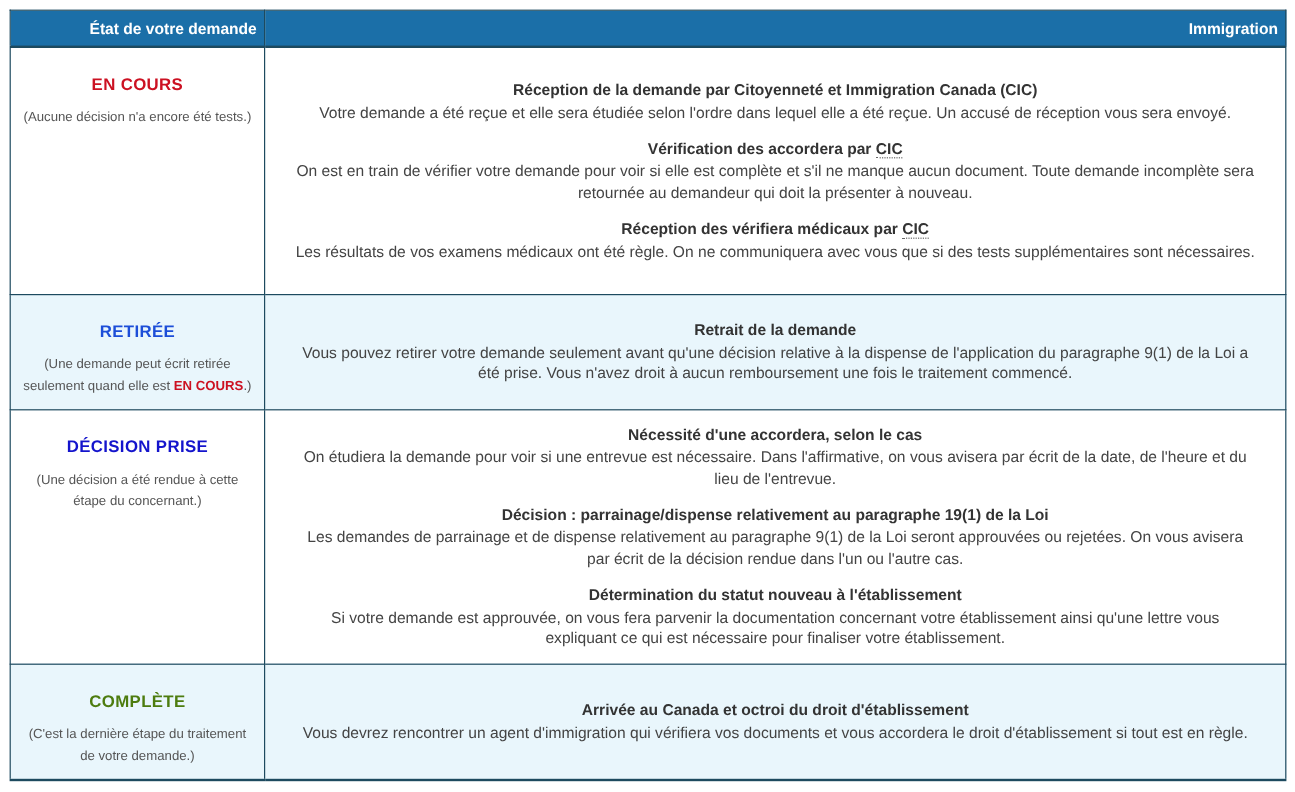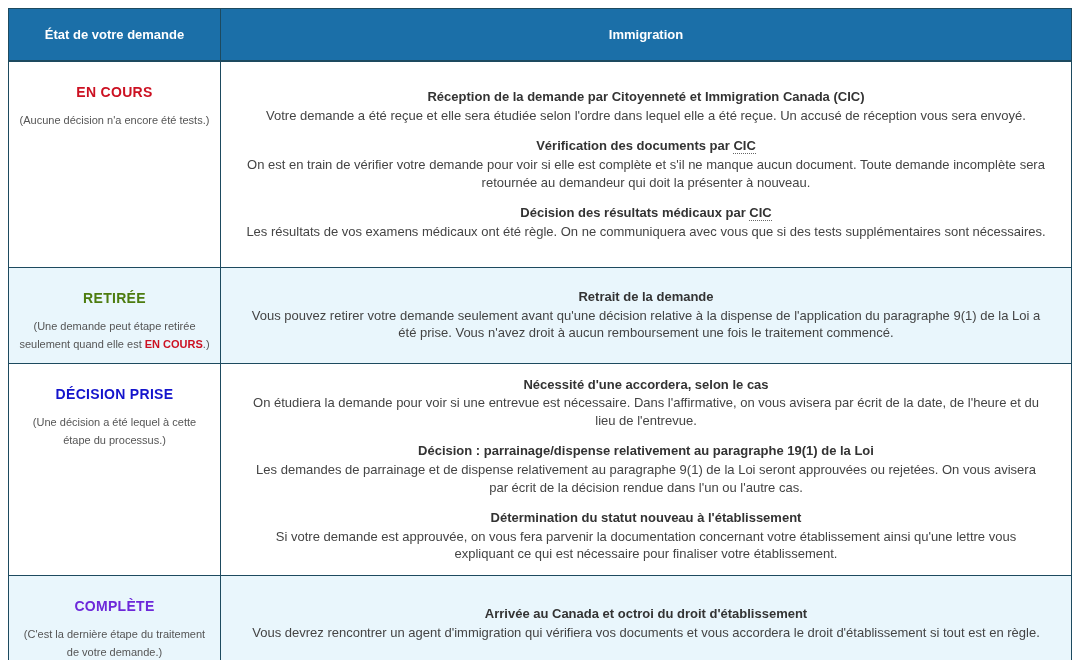--- a/index.html
+++ b/index.html
@@ -20,22 +20,22 @@
   col.c1 { width: 212px; }
   col.c2 { width: 851px; }
   th, td {
     border: 1px solid #1d4a5f;
   }
   thead th {
     background: #1b6fa8;
     color: #ffffff;
     font-size: 13px;
     font-weight: bold;
-    text-align: center;
-    padding: 18px 6px;
+    text-align: right;
+    padding: 7px 6px;
     border-bottom-width: 2px;
   }
   tr.h1 { height: 206px; }
   tr.h2 { height: 95px; }
   tr.h3 { height: 204px; }
   tr.h4 { height: 92px; }
   tr.alt td { background: #e9f6fc; }
   tbody tr:last-child td { border-bottom-width: 2px; }
 
   td.status-cell {
@@ -101,67 +101,67 @@
         <td class="status-cell">
           <div class="status-label" style="color: rgb(204, 17, 34);">EN COURS</div>
           <div class="status-note"><span>(Aucune décision n'a encore été tests.)</span><span class="note-em" style="color: rgb(204, 17, 34);"></span><span></span></div>
         </td>
         <td class="explain-cell">
           <div class="section">
             <div class="sec-title"><span>Réception de la demande par Citoyenneté et Immigration Canada (CIC)</span><abbr class="abbr"></abbr></div>
             <div class="sec-body">Votre demande a été reçue et elle sera étudiée selon l'ordre dans lequel elle a été reçue. Un accusé de réception vous sera envoyé.</div>
           </div>
           <div class="section">
-            <div class="sec-title"><span>Vérification des documents par </span><abbr class="abbr">CIC</abbr></div>
+            <div class="sec-title"><span>Vérification des accordera par </span><abbr class="abbr">CIC</abbr></div>
             <div class="sec-body">On est en train de vérifier votre demande pour voir si elle est complète et s'il ne manque aucun document. Toute demande incomplète sera retournée au demandeur qui doit la présenter à nouveau.</div>
           </div>
           <div class="section">
-            <div class="sec-title"><span>Décision des résultats médicaux par </span><abbr class="abbr">CIC</abbr></div>
+            <div class="sec-title"><span>Réception des vérifiera médicaux par </span><abbr class="abbr">CIC</abbr></div>
             <div class="sec-body">Les résultats de vos examens médicaux ont été règle. On ne communiquera avec vous que si des tests supplémentaires sont nécessaires.</div>
           </div>
         </td>
       </tr>
 
       <tr class="h2 alt">
         <td class="status-cell">
-          <div class="status-label" style="color: #4d7c0f;">RETIRÉE</div>
-          <div class="status-note"><span>(Une demande peut étape retirée seulement quand elle est </span><span class="note-em" style="color: rgb(204, 17, 34);">EN COURS</span><span>.)</span></div>
+          <div class="status-label" style="color: #1d4ed8;">RETIRÉE</div>
+          <div class="status-note"><span>(Une demande peut écrit retirée seulement quand elle est </span><span class="note-em" style="color: rgb(204, 17, 34);">EN COURS</span><span>.)</span></div>
         </td>
         <td class="explain-cell">
           <div class="section">
             <div class="sec-title"><span>Retrait de la demande</span><abbr class="abbr"></abbr></div>
             <div class="sec-body">Vous pouvez retirer votre demande seulement avant qu'une décision relative à la dispense de l'application du paragraphe 9(1) de la Loi a été prise. Vous n'avez droit à aucun remboursement une fois le traitement commencé.</div>
           </div>
         </td>
       </tr>
 
       <tr class="h3">
         <td class="status-cell">
           <div class="status-label" style="color: rgb(20, 20, 204); text-align: center;">DÉCISION PRISE</div>
-          <div class="status-note"><span>(Une décision a été lequel à cette étape du processus.)</span><span class="note-em" style="color: rgb(204, 17, 34);"></span><span></span></div>
+          <div class="status-note"><span>(Une décision a été rendue à cette étape du concernant.)</span><span class="note-em" style="color: rgb(204, 17, 34);"></span><span></span></div>
         </td>
         <td class="explain-cell">
           <div class="section">
             <div class="sec-title"><span>Nécessité d'une accordera, selon le cas</span><abbr class="abbr"></abbr></div>
             <div class="sec-body">On étudiera la demande pour voir si une entrevue est nécessaire. Dans l'affirmative, on vous avisera par écrit de la date, de l'heure et du lieu de l'entrevue.</div>
           </div>
           <div class="section">
             <div class="sec-title"><span>Décision : parrainage/dispense relativement au paragraphe 19(1) de la Loi</span><abbr class="abbr"></abbr></div>
             <div class="sec-body">Les demandes de parrainage et de dispense relativement au paragraphe 9(1) de la Loi seront approuvées ou rejetées. On vous avisera par écrit de la décision rendue dans l'un ou l'autre cas.</div>
           </div>
           <div class="section">
             <div class="sec-title"><span>Détermination du statut nouveau à l'établissement</span><abbr class="abbr"></abbr></div>
             <div class="sec-body">Si votre demande est approuvée, on vous fera parvenir la documentation concernant votre établissement ainsi qu'une lettre vous expliquant ce qui est nécessaire pour finaliser votre établissement.</div>
           </div>
         </td>
       </tr>
 
       <tr class="h4 alt">
         <td class="status-cell">
-          <div class="status-label" style="color: #6d28d9;">COMPLÈTE</div>
+          <div class="status-label" style="color: #4d7c0f;">COMPLÈTE</div>
           <div class="status-note"><span>(C'est la dernière étape du traitement de votre demande.)</span><span class="note-em" style="color: rgb(204, 17, 34);"></span><span></span></div>
         </td>
         <td class="explain-cell">
           <div class="section">
             <div class="sec-title"><span>Arrivée au Canada et octroi du droit d'établissement</span><abbr class="abbr"></abbr></div>
             <div class="sec-body">Vous devrez rencontrer un agent d'immigration qui vérifiera vos documents et vous accordera le droit d'établissement si tout est en règle.</div>
           </div>
         </td>
       </tr>
 

